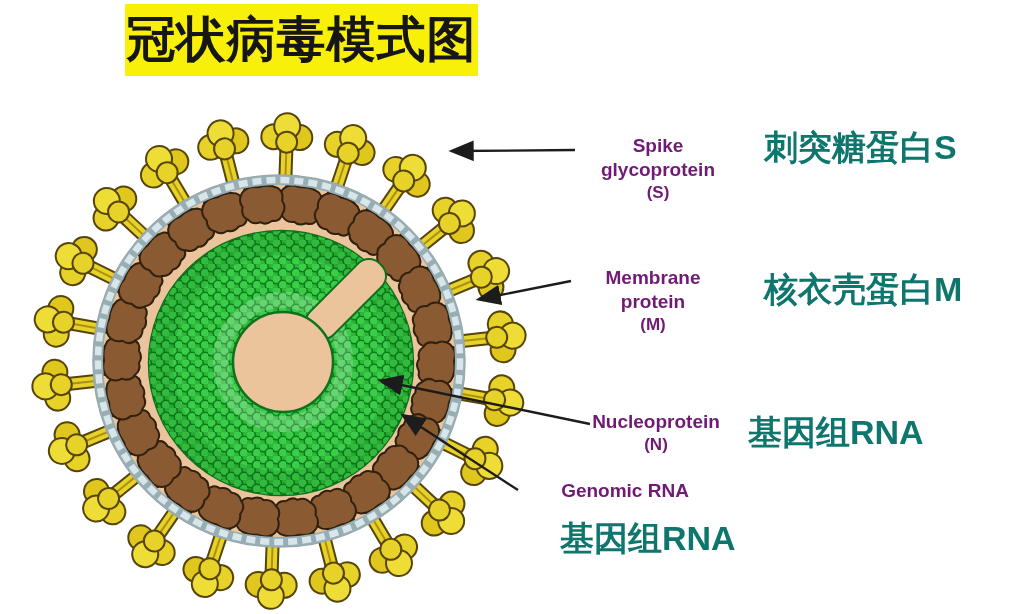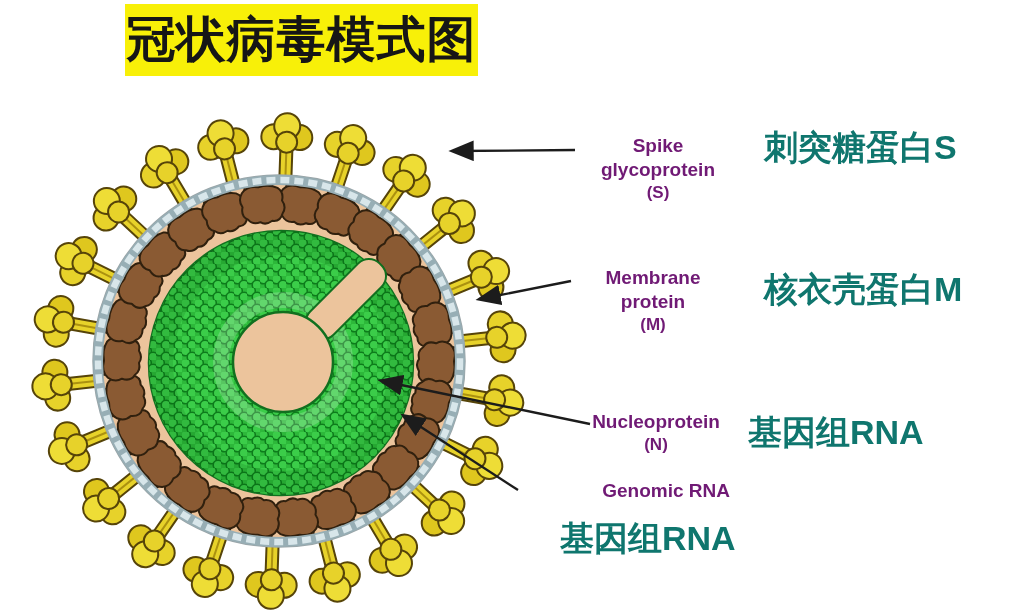--- a/index.html
+++ b/index.html
@@ -19,21 +19,21 @@
     position:absolute;color:#701a75;font-weight:700;font-size:19px;
     text-align:center;line-height:1.25;
   }
   .en-label .abbr{font-size:17px;}
   .zh-label{
     position:absolute;color:#0f766e;font-weight:700;font-size:34px;white-space:nowrap;margin-top:8px;
   }
   #lbl-spike{left:576px;top:134px;width:164px;}
   #lbl-membrane{left:571px;top:266px;width:164px;}
   #lbl-nucleo{left:590px;top:410px;width:132px;text-align:center;}
-  #lbl-genomic{left:520px;top:479px;width:210px;text-align:right;}
+  #lbl-genomic{left:520px;top:479px;width:210px;text-align:center;}
   #zh-spike{left:764px;top:117px;}
   #zh-membrane{left:764px;top:259px;}
   #zh-nucleo{left:748px;top:402px;}
   #zh-genomic{left:560px;top:508px;}
 </style>
 </head>
 <body>
 
 <div id="canvas">
 

